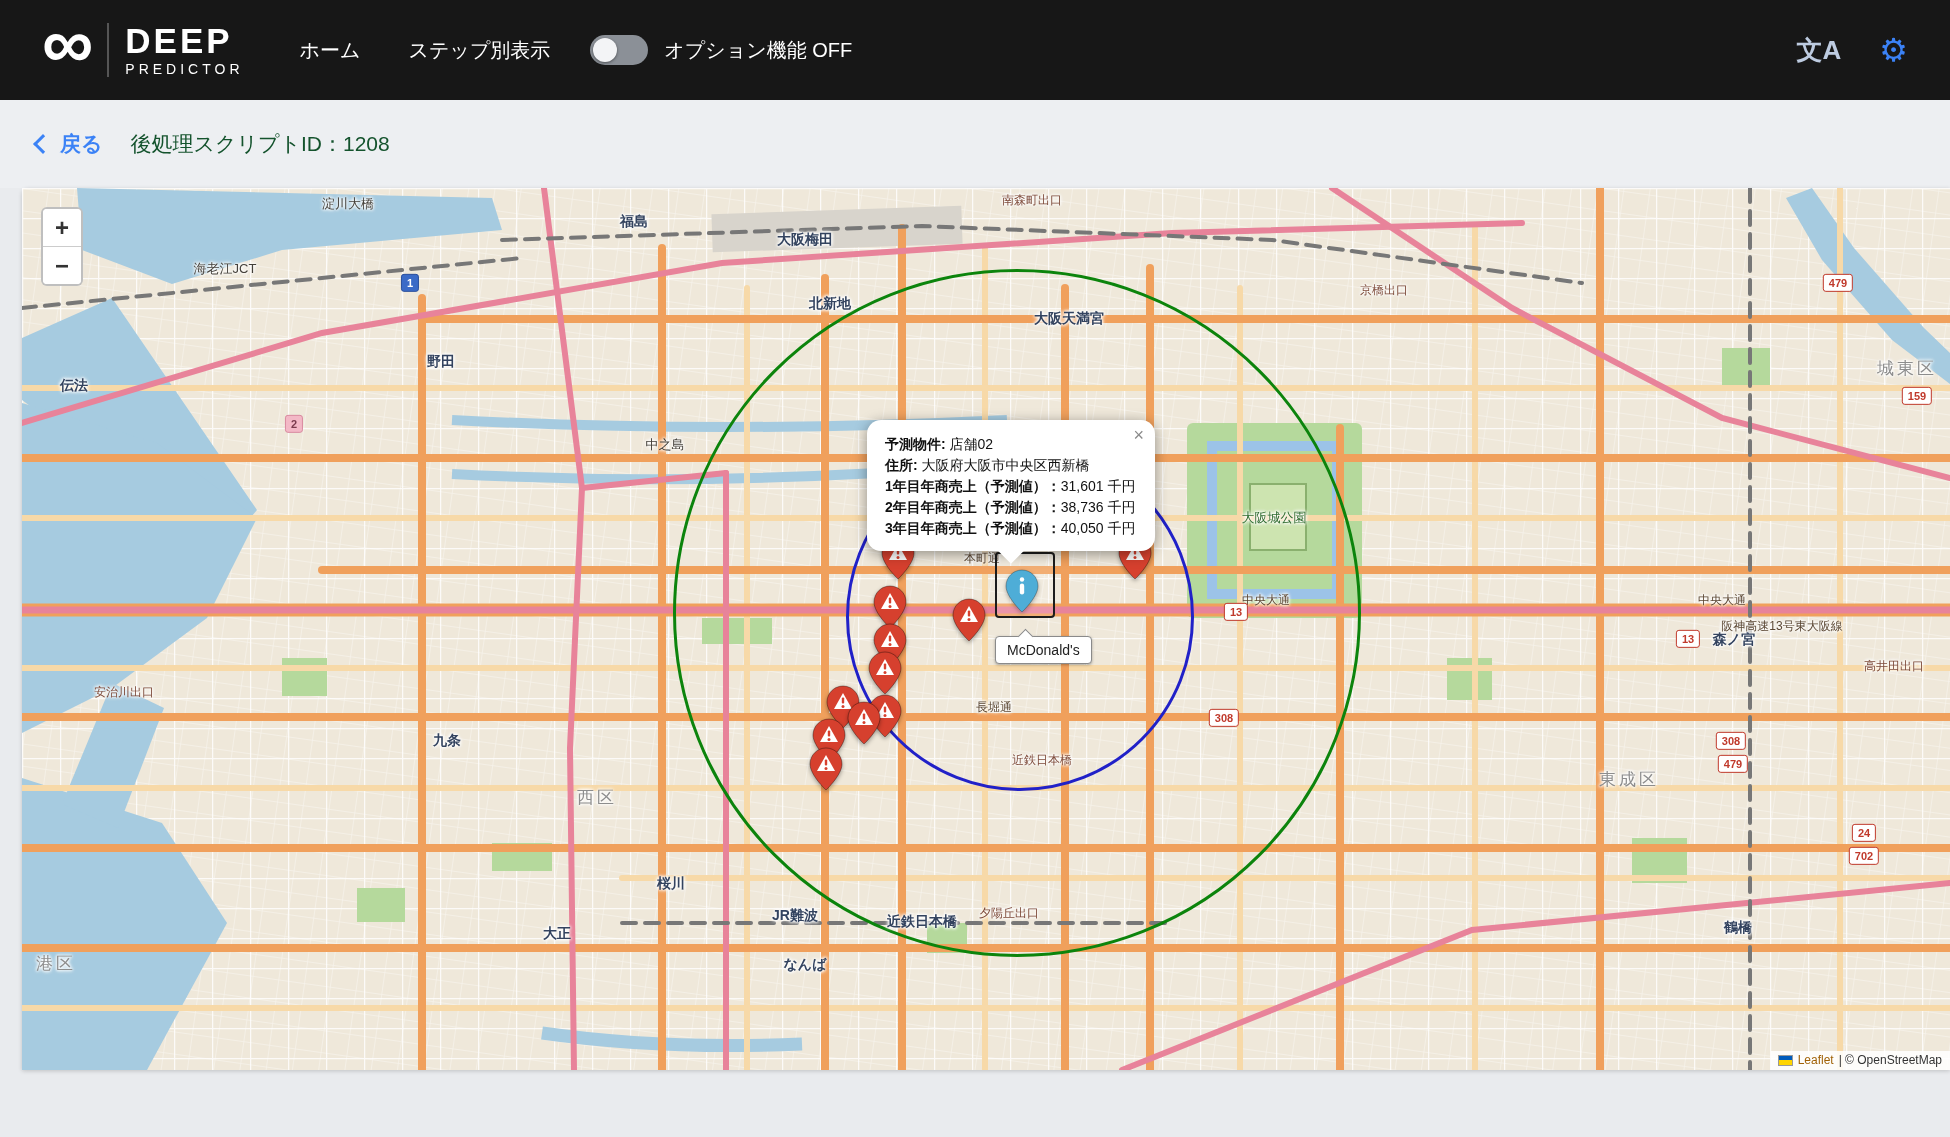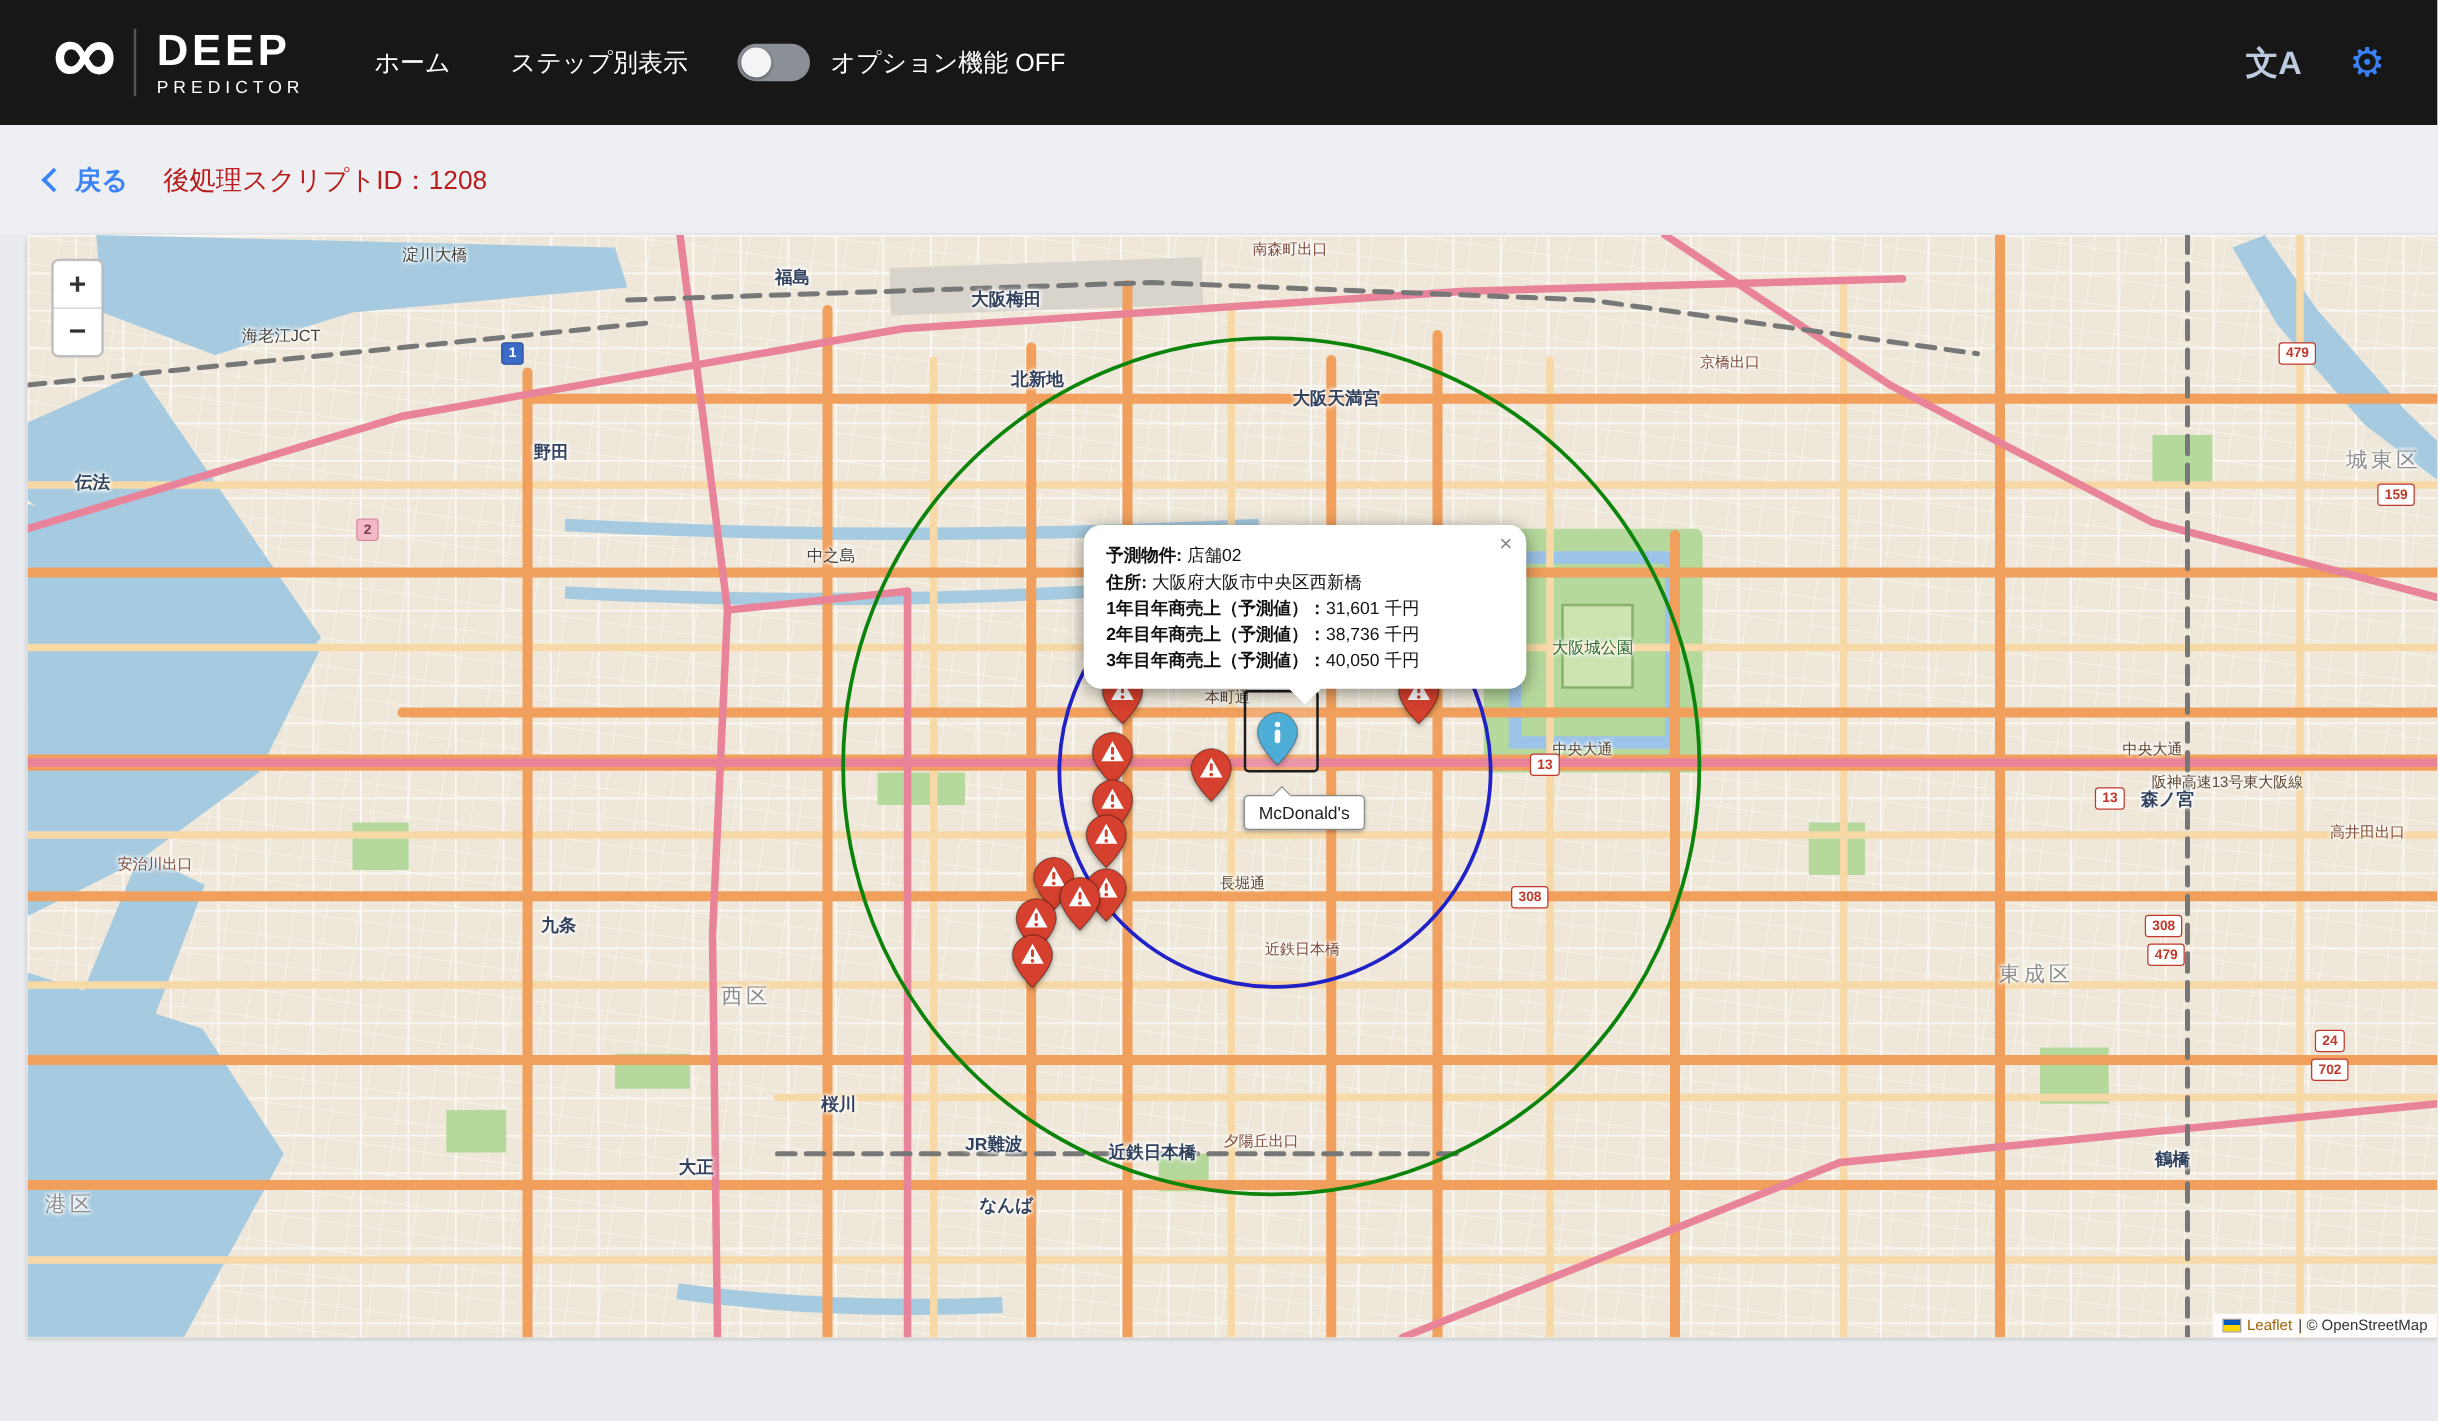--- a/index.html
+++ b/index.html
@@ -21,21 +21,21 @@
   .toggle-group{display:flex;align-items:center;gap:16px;margin-left:40px;color:#fff;font-size:20px;}
   .switch{width:58px;height:30px;border-radius:15px;background:#8b9097;position:relative;display:inline-block;cursor:pointer;}
   .switch-knob{position:absolute;left:3px;top:3px;width:24px;height:24px;border-radius:50%;background:#f3f4f6;box-shadow:0 1px 3px rgba(0,0,0,.45);}
   .header-right{margin-left:auto;display:flex;align-items:center;gap:38px;}
   .translate-icon{color:#bdcbe0;font-size:26px;font-weight:bold;cursor:pointer;}
   .gear-icon{color:#3b82f6;font-size:32px;cursor:pointer;}
   
   .breadcrumb{height:88px;background:#edeff2;display:flex;align-items:center;padding:0 36px;gap:28px;}
   .back{display:flex;align-items:center;gap:10px;color:#3b82f6;font-size:21px;font-weight:600;cursor:pointer;}
   .back-chevron{width:11px;height:11px;border-left:3px solid #3b82f6;border-bottom:3px solid #3b82f6;transform:rotate(45deg);display:inline-block;}
-  .crumb-title{color:#b91c1c;font-size:21px;}
+  .crumb-title{color:#14532d;font-size:21px;}
   
   .card{margin-left:22px;width:1928px;background:#fff;box-shadow:0 1px 4px rgba(0,0,0,.18);border-radius:6px 0 0 0;}
   h1{margin:0;padding:24px 36px 20px;font-size:27px;font-weight:800;color:#1f2430;letter-spacing:.5px;}
   
   .map{position:relative;width:1928px;height:882px;overflow:hidden;background:#efe9dd;}
   .map svg.tiles{position:absolute;inset:0;z-index:0;}
   .layer{position:absolute;inset:0;pointer-events:none;}
   .layer-overlay{z-index:300;} .layer-labels{z-index:350;} .layer-shields{z-index:360;} .layer-markers{z-index:500;}
   .circle{position:absolute;border-radius:50%;border:3px solid #000;box-sizing:border-box;}
   .pin{position:absolute;transform:translate(-50%,-100%);width:34px;height:44px;pointer-events:auto;cursor:pointer;filter:drop-shadow(0 2px 2px rgba(0,0,0,.35));}
@@ -46,21 +46,21 @@
   .lbl-place{font-size:13px;color:#44403a;}
   .lbl-district{font-size:17px;color:#8d8d8d;letter-spacing:3px;}
   .lbl-road{font-size:12px;color:#5a4632;}
   .lbl-exit{font-size:12px;color:#7d4a39;}
   .lbl-park{font-size:13px;color:#2f6b2f;}
   .shield{position:absolute;transform:translate(-50%,-50%);font-size:11px;font-weight:700;padding:1px 5px;border-radius:3px;line-height:1.3;}
   .shield-red{background:#fff;border:1.5px solid #c0392b;color:#c0392b;}
   .shield-blue{background:#3b6bc7;border:1px solid #2a4f9c;color:#fff;}
   .shield-pink{background:#f3b8c6;border:1px solid #d98aa0;color:#7a3b4d;}
   
-  .popup{position:absolute;left:845px;top:232px;width:354px;box-sizing:border-box;background:#fff;border-radius:14px;
+  .popup{position:absolute;left:845px;top:232px;width:288px;box-sizing:border-box;background:#fff;border-radius:14px;
     box-shadow:0 3px 14px rgba(0,0,0,.4);padding:14px 18px 12px;z-index:700;}
   .popup:after{content:"";position:absolute;left:50%;bottom:-9px;width:18px;height:18px;background:#fff;
     transform:translateX(-50%) rotate(45deg);}
   .popup-row{font-size:14px;line-height:1.5;color:#111;white-space:nowrap;}
   .popup-label{font-weight:700;}
   .popup-close{position:absolute;top:6px;right:11px;font-size:18px;color:#8a8a8a;cursor:pointer;line-height:1;}
   
   .tooltip{position:absolute;left:973px;top:448px;background:#fff;border:1px solid #8a8a8a;border-radius:4px;
     padding:5px 11px;font-size:14px;color:#222;z-index:600;box-shadow:0 1px 3px rgba(0,0,0,.3);white-space:nowrap;}
   .tooltip:before{content:"";position:absolute;top:-6px;left:24px;width:10px;height:10px;background:#fff;

